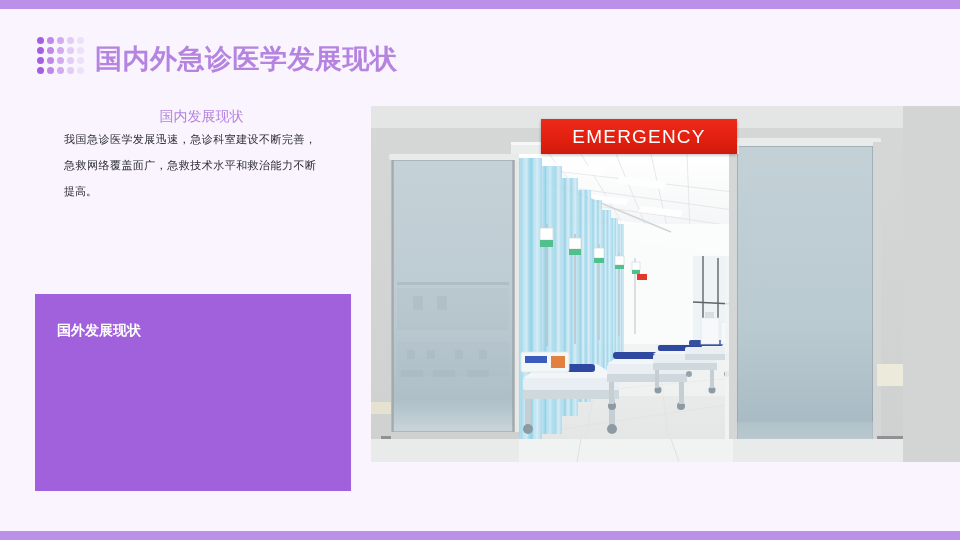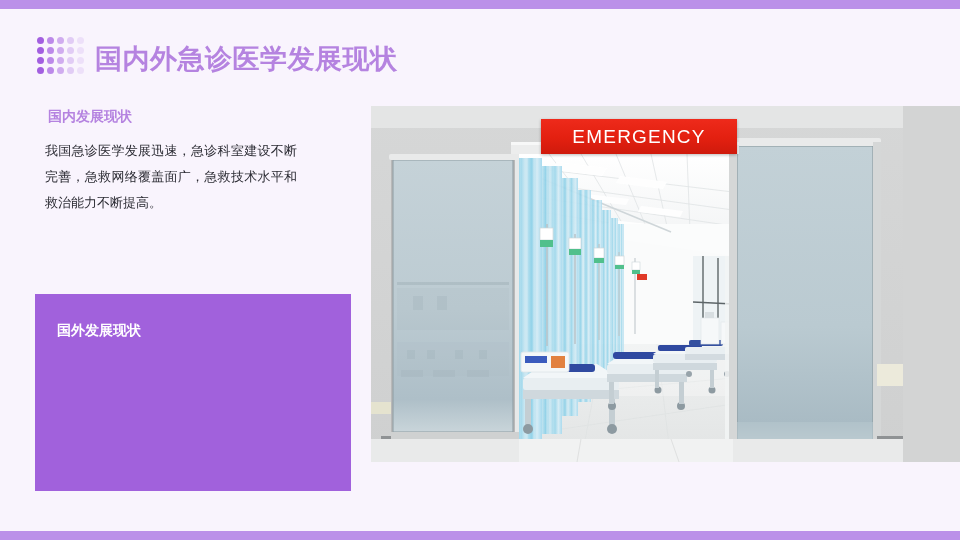--- a/index.html
+++ b/index.html
@@ -72,30 +72,31 @@
   }
 
   
   .left-col {
     position: absolute;
     left: 35px; top: 106px;
     width: 320px;
   }
   .section-heading {
     font-size: 14px;
-    font-weight: bold;
+    font-weight: normal;
     color: #b583e0;
     line-height: 20px;
-    margin: 0 0 12px 13px;
+    margin: 0 0 0 13px;
+    text-align: center;
   }
   .section-body {
-    font-size: 13px;
+    font-size: 11px;
     color: #2b2b33;
     line-height: 26px;
-    margin: 0 0 0 10px;
+    margin: 0 0 0 29px;
     width: 252px;
     text-align: justify;
   }
 
   .purple-card {
     position: absolute;
     left: 35px; top: 294px;
     width: 316px;
     height: 197px;
     background: #a161dc;

